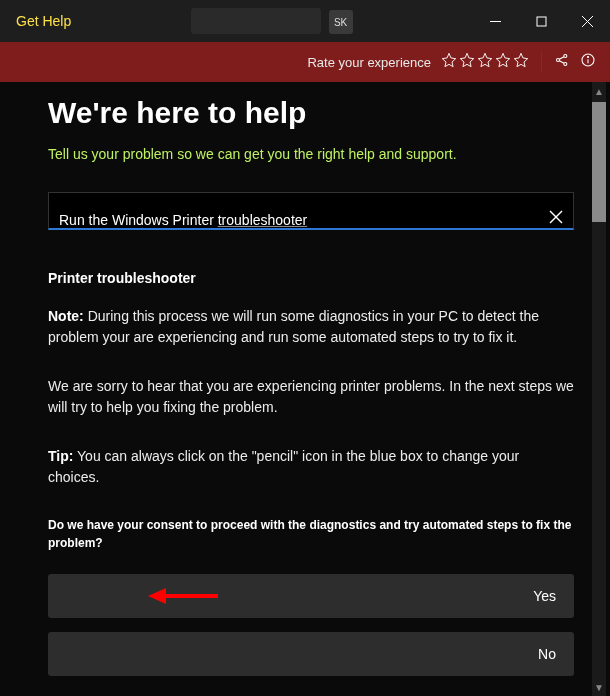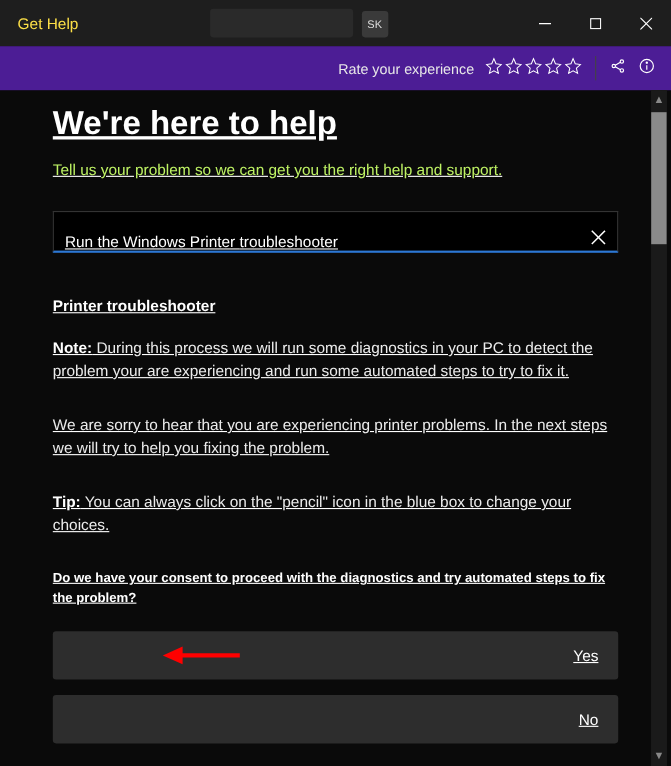--- a/index.html
+++ b/index.html
@@ -61,41 +61,40 @@
       color: #fff;
     }
     .window-btn svg { width: 11px; height: 11px; }
     .toolbar {
       height: 40px;
       display: flex;
       align-items: center;
       justify-content: flex-end;
       padding: 0 14px;
       gap: 10px;
-      background: #4c1d95;
+      background: #7f1d1d;
     }
     .rate-label {
       font-size: 13px;
       color: #e8e8e8;
     }
     .stars { display: flex; gap: 2px; }
     .star svg { width: 16px; height: 16px; }
     .divider {
       width: 1px; height: 22px; background: #444; margin: 0 2px;
     }
     .toolbar-icon svg { width: 16px; height: 16px; }
     .content-wrapper {
       position: relative;
       height: calc(100% - 82px);
     }
     .scroll-area {
       height: 100%;
       overflow-y: auto;
-      padding: 0 48px 30px 48px;
-      text-decoration: underline;
+      padding: 0 36px 30px 48px;
     }
     .scroll-track {
       position: absolute;
       right: 4px;
       top: 0;
       width: 14px;
       height: 100%;
       background: #1a1a1a;
     }
     .scroll-thumb {

